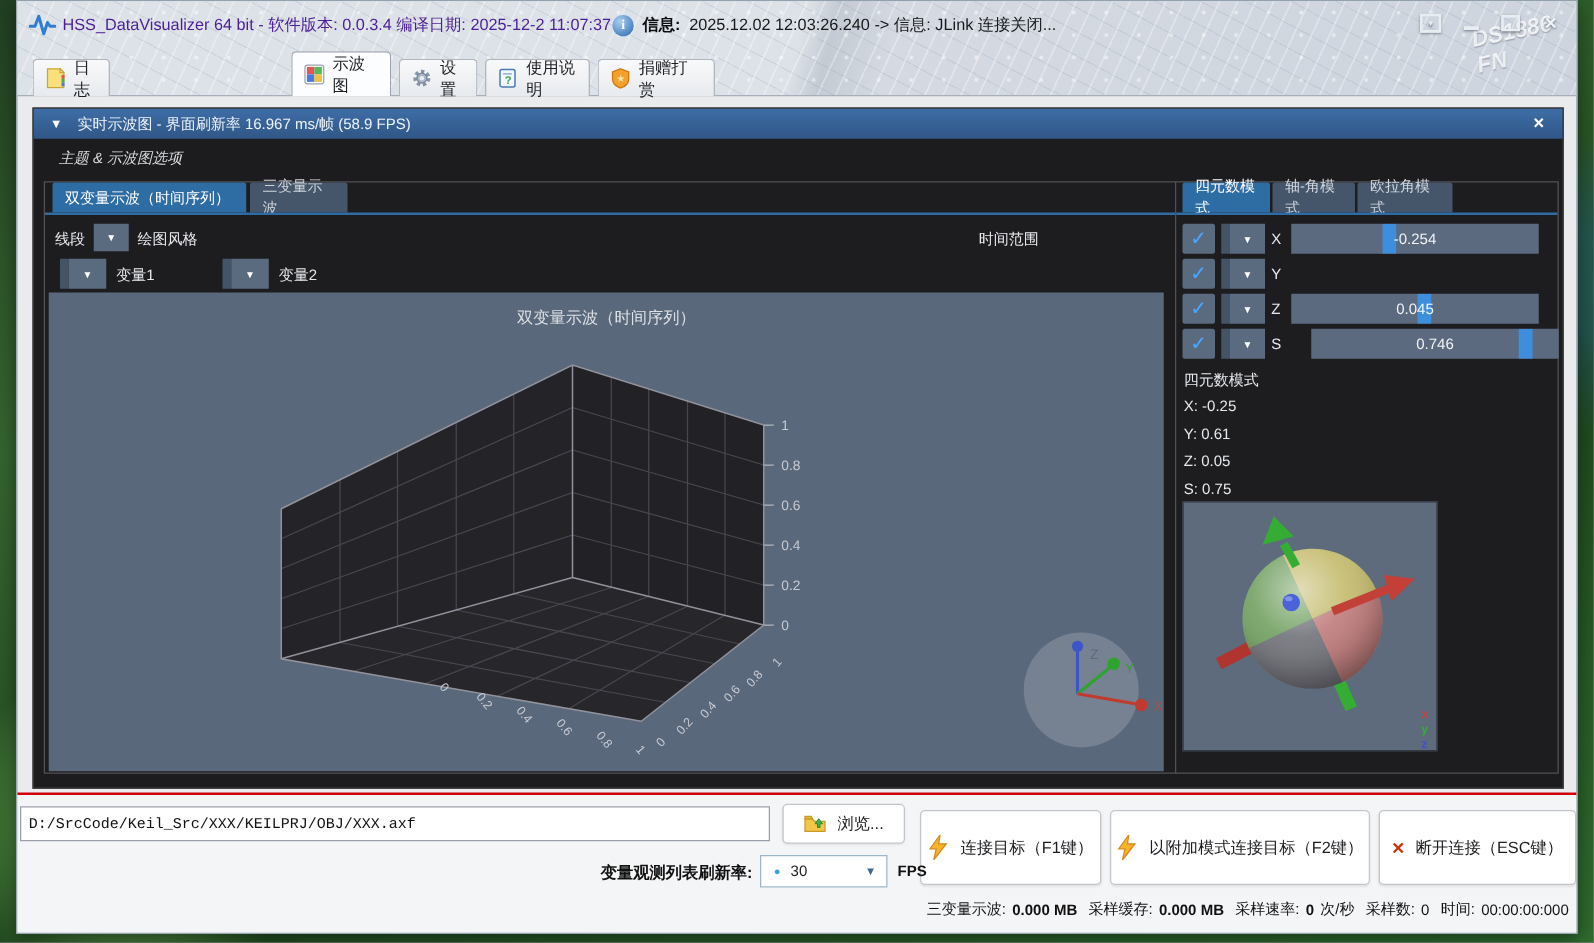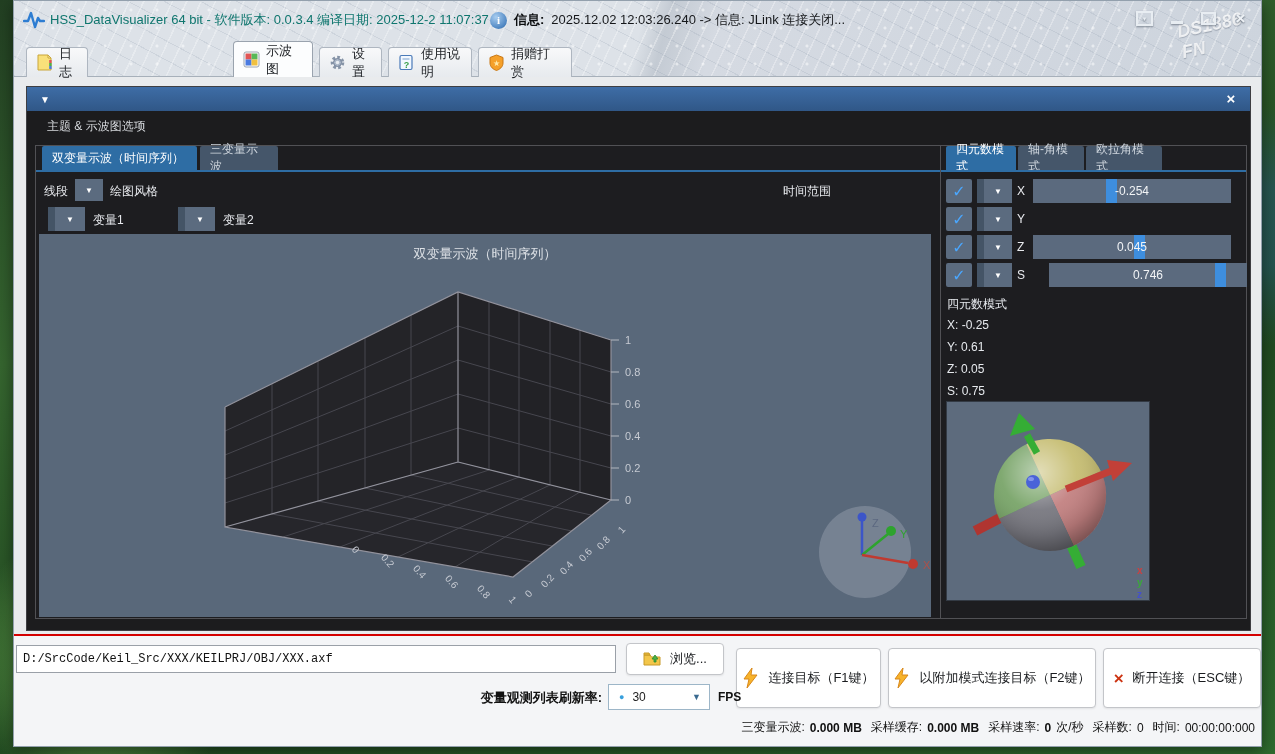--- a/index.html
+++ b/index.html
@@ -21,21 +21,21 @@
   .chrome{
     position:absolute;left:0;top:0;width:100%;height:76px;
     background:
       radial-gradient(circle, rgba(255,255,255,.5) 1px, transparent 2px) 0 0/26px 18px,
       repeating-linear-gradient(115deg, rgba(255,255,255,.3) 0 1.5px, transparent 1.5px 13px),
       repeating-linear-gradient(28deg, rgba(150,162,178,.22) 0 1px, transparent 1px 17px),
       linear-gradient(105deg, #dde2e8 50%, rgba(165,176,190,.55) 52%, #d5dae2 56%, #cdd4dd);
     border-bottom:1px solid #a7b0ba;box-sizing:border-box;
   }
   .titlebar{position:absolute;left:0;top:0;width:100%;height:38px;}
-  .apptitle{position:absolute;left:36px;top:0;line-height:38px;font-size:13px;color:#0f766e;}
+  .apptitle{position:absolute;left:36px;top:0;line-height:38px;font-size:13px;color:#4c1d95;}
   .watermark{position:absolute;left:1165px;top:12px;font-size:18px;font-style:italic;font-weight:bold;
     color:rgba(255,255,255,.8);text-shadow:0 1px 1px rgba(120,130,145,.6);transform:rotate(-12deg);}
   .infowrap{position:absolute;left:476px;top:0;height:38px;display:flex;align-items:center;gap:7px;}
   .infoicon{width:17px;height:17px;border-radius:50%;
     background:radial-gradient(circle at 35% 30%,#a8cdf0,#4e86c2 70%,#2d5f98);
     color:#fff;font-size:11px;font-weight:bold;text-align:center;line-height:17px;font-family:"Liberation Serif",serif;}
   .infolabel{font-size:13px;font-weight:bold;color:#0c0e10;}
   .infotext{font-size:13px;color:#16181b;}
   .winbtns{position:absolute;right:8px;top:8px;display:flex;gap:7px;}
   .wbtn{width:25px;height:19px;display:flex;align-items:center;justify-content:center;
@@ -53,21 +53,21 @@
   .ticon{width:17px;height:17px;flex:0 0 auto;display:inline-block;}
   
   .scope{position:absolute;left:12px;top:85px;width:1225px;height:545px;background:#1c1c1e;
     border:1px solid #3e3e42;box-sizing:border-box;}
   .scopehdr{position:absolute;left:0;top:0;width:100%;height:24px;
     background:linear-gradient(#3f6fa8,#31598a);background:linear-gradient(#3e6da6,#305787);
     color:#eef3f8;font-size:12px;display:flex;align-items:center;}
   .scopehdr .tri{margin:0 12px 0 13px;font-size:10px;color:#fff;}
   .scopeclose{position:absolute;right:8px;top:0;width:22px;height:24px;text-align:center;line-height:24px;
     color:#fff;font-size:15px;font-weight:bold;}
-  .optlabel{position:absolute;left:20px;top:31px;color:#d6d9dd;font-size:12px;}
+  .optlabel{position:absolute;left:20px;top:31px;color:#d6d9dd;font-size:12px;font-style:italic;}
   .subpanel{position:absolute;background:#1d1d20;border:1px solid #515155;box-sizing:border-box;}
   .ptab{position:absolute;top:0;height:24px;box-sizing:border-box;display:flex;align-items:center;
     padding:0 10px;font-size:12px;color:#cdd4dc;background:#45566a;border-radius:2px 2px 0 0;}
   .ptab.active{background:#2e6da4;color:#fff;}
   .ptabline{position:absolute;left:0;height:2px;background:#2e6da4;}
   .dtext{color:#e8eaee;font-size:12px;position:absolute;}
   .ddstrip{position:absolute;width:7px;background:#445466;}
   .ddbox{position:absolute;background:#5b6b7f;color:#fff;display:flex;align-items:center;justify-content:center;font-size:8px;}
   .slider{position:absolute;background:#5b6a7e;overflow:hidden;}
   .slider .val{position:absolute;left:0;right:0;top:0;bottom:0;display:flex;align-items:center;justify-content:center;
@@ -174,20 +174,21 @@
         <path d="M8.5,1 L15,3.5 V9 C15,13 11.5,15.5 8.5,16.5 C5.5,15.5 2,13 2,9 V3.5 Z" fill="#f5a02a" stroke="#c87714" stroke-width="1"></path>
         <text x="8.5" y="11.5" font-size="8" fill="#ffe9a8" text-anchor="middle">★</text>
       </svg>
       <span>捐赠打赏</span>
     </div>
   </div>
 
   <div class="scope">
     <div class="scopehdr">
       <span class="tri">▼</span>
+      <span>实时示波图 - 界面刷新率 16.967 ms/帧 (58.9 FPS)</span>
       <span class="scopeclose">×</span>
     </div>
     <div class="optlabel">主题 &amp; 示波图选项</div>
 
     <div class="subpanel" style="left:8px;top:58px;width:961px;height:474px">
       <div class="ptab active" style="left:6px;width:155px">
         <span>双变量示波（时间序列）</span>
       </div>
       <div class="ptab" style="left:164px;width:78px">
         <span>三变量示波</span>

